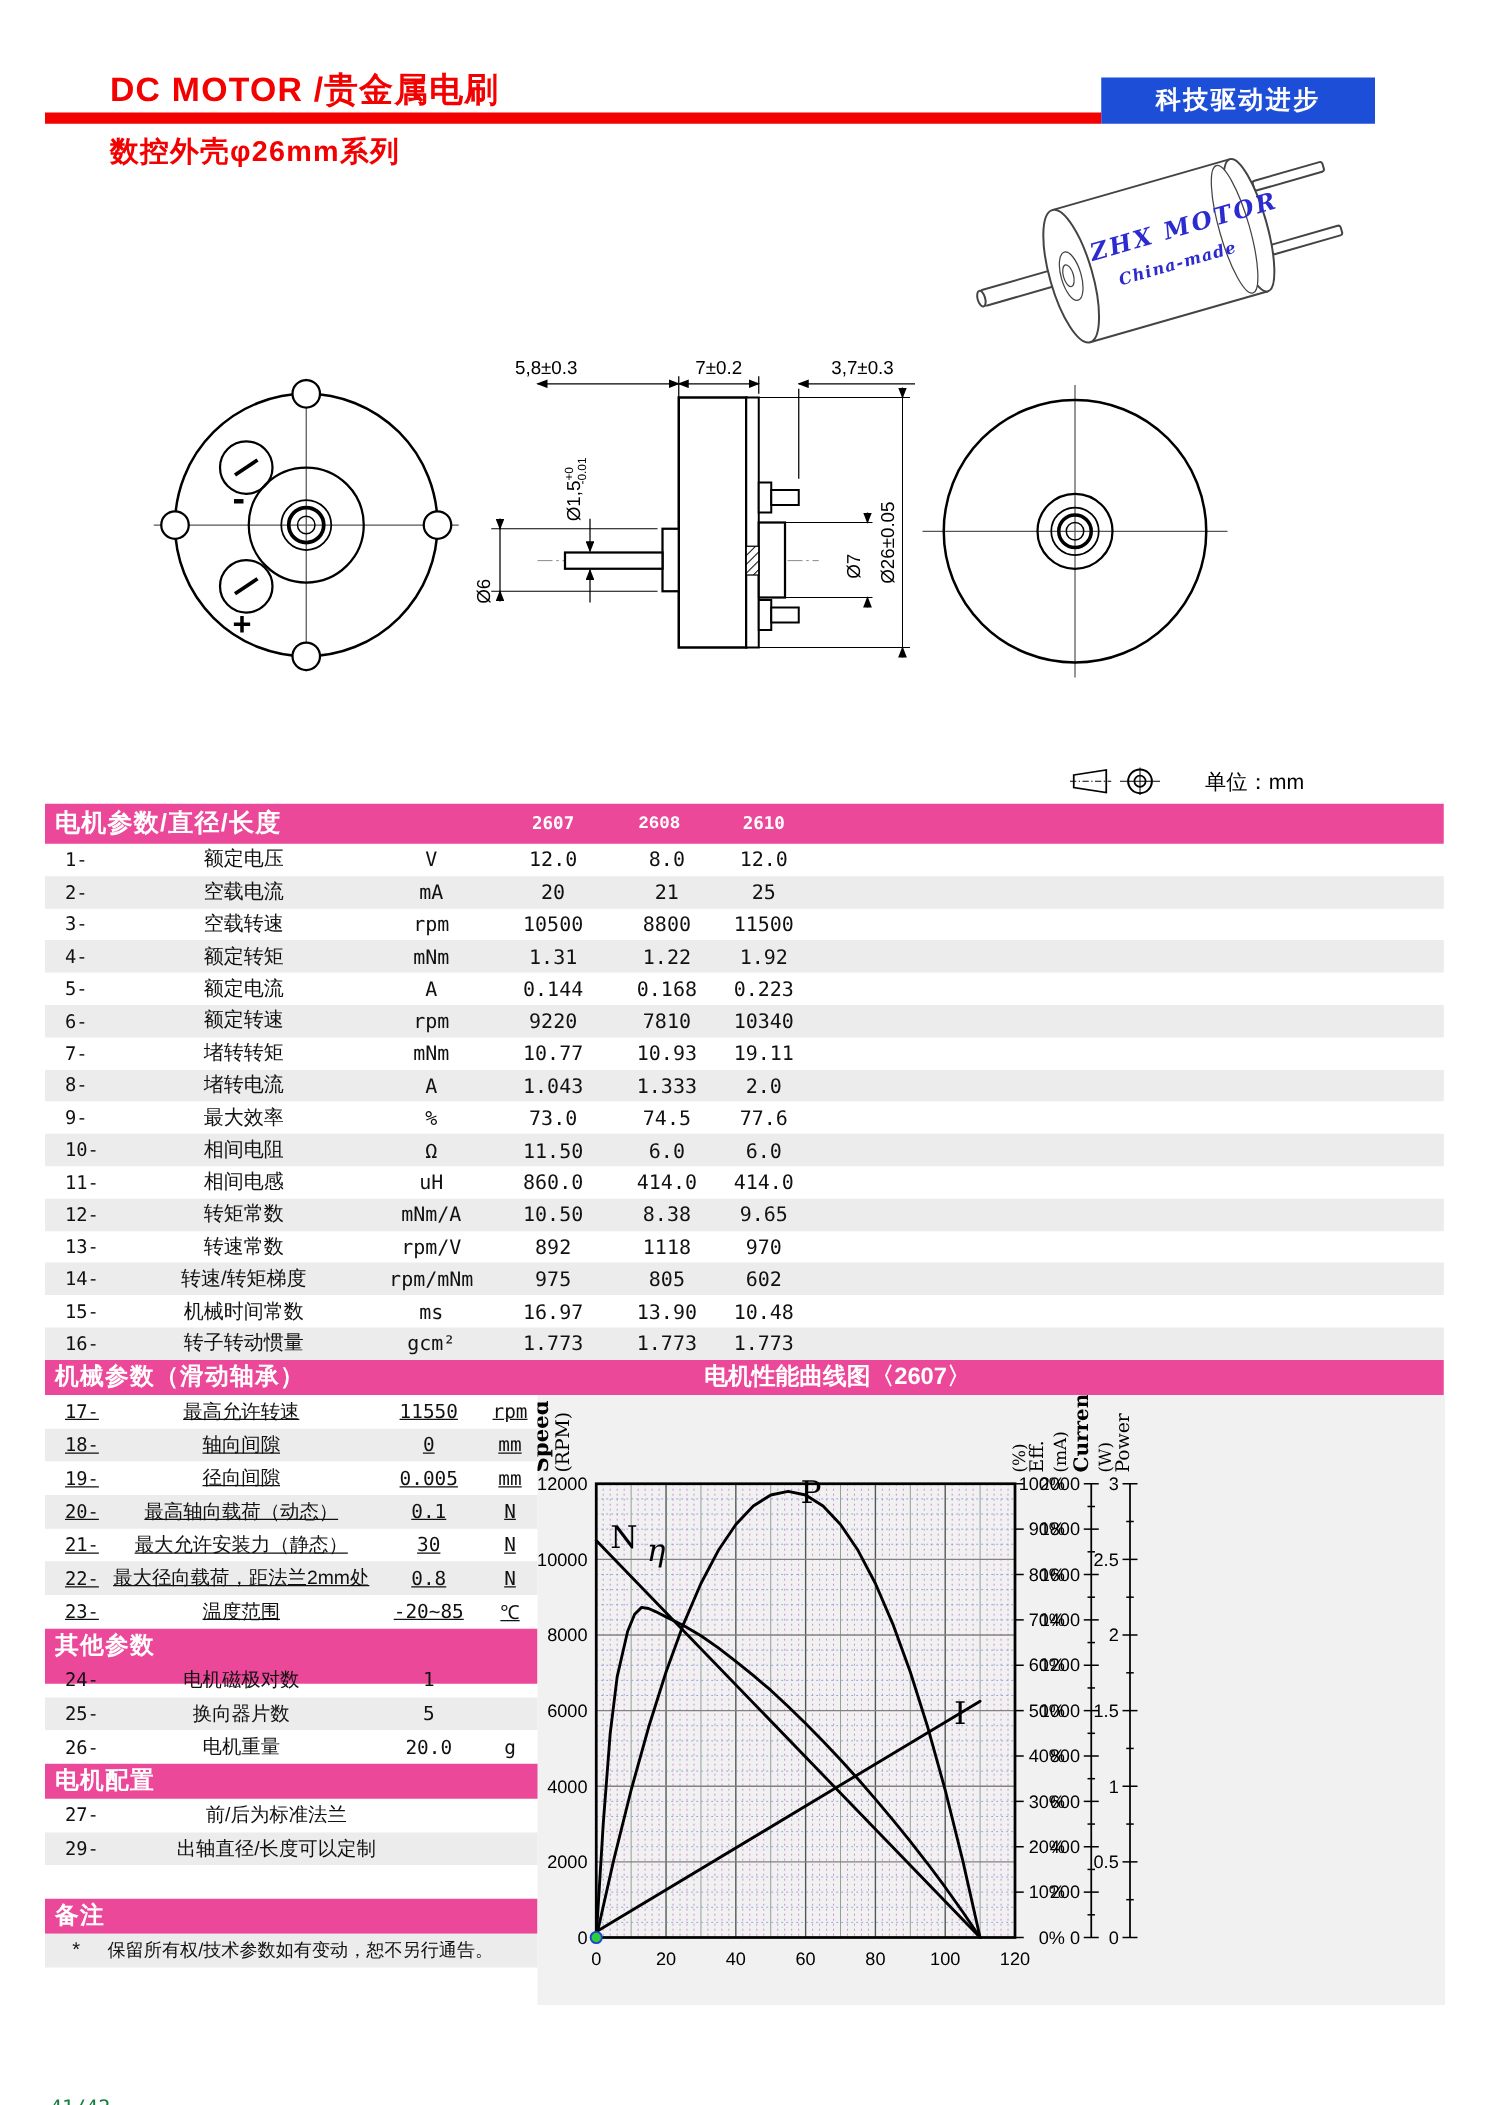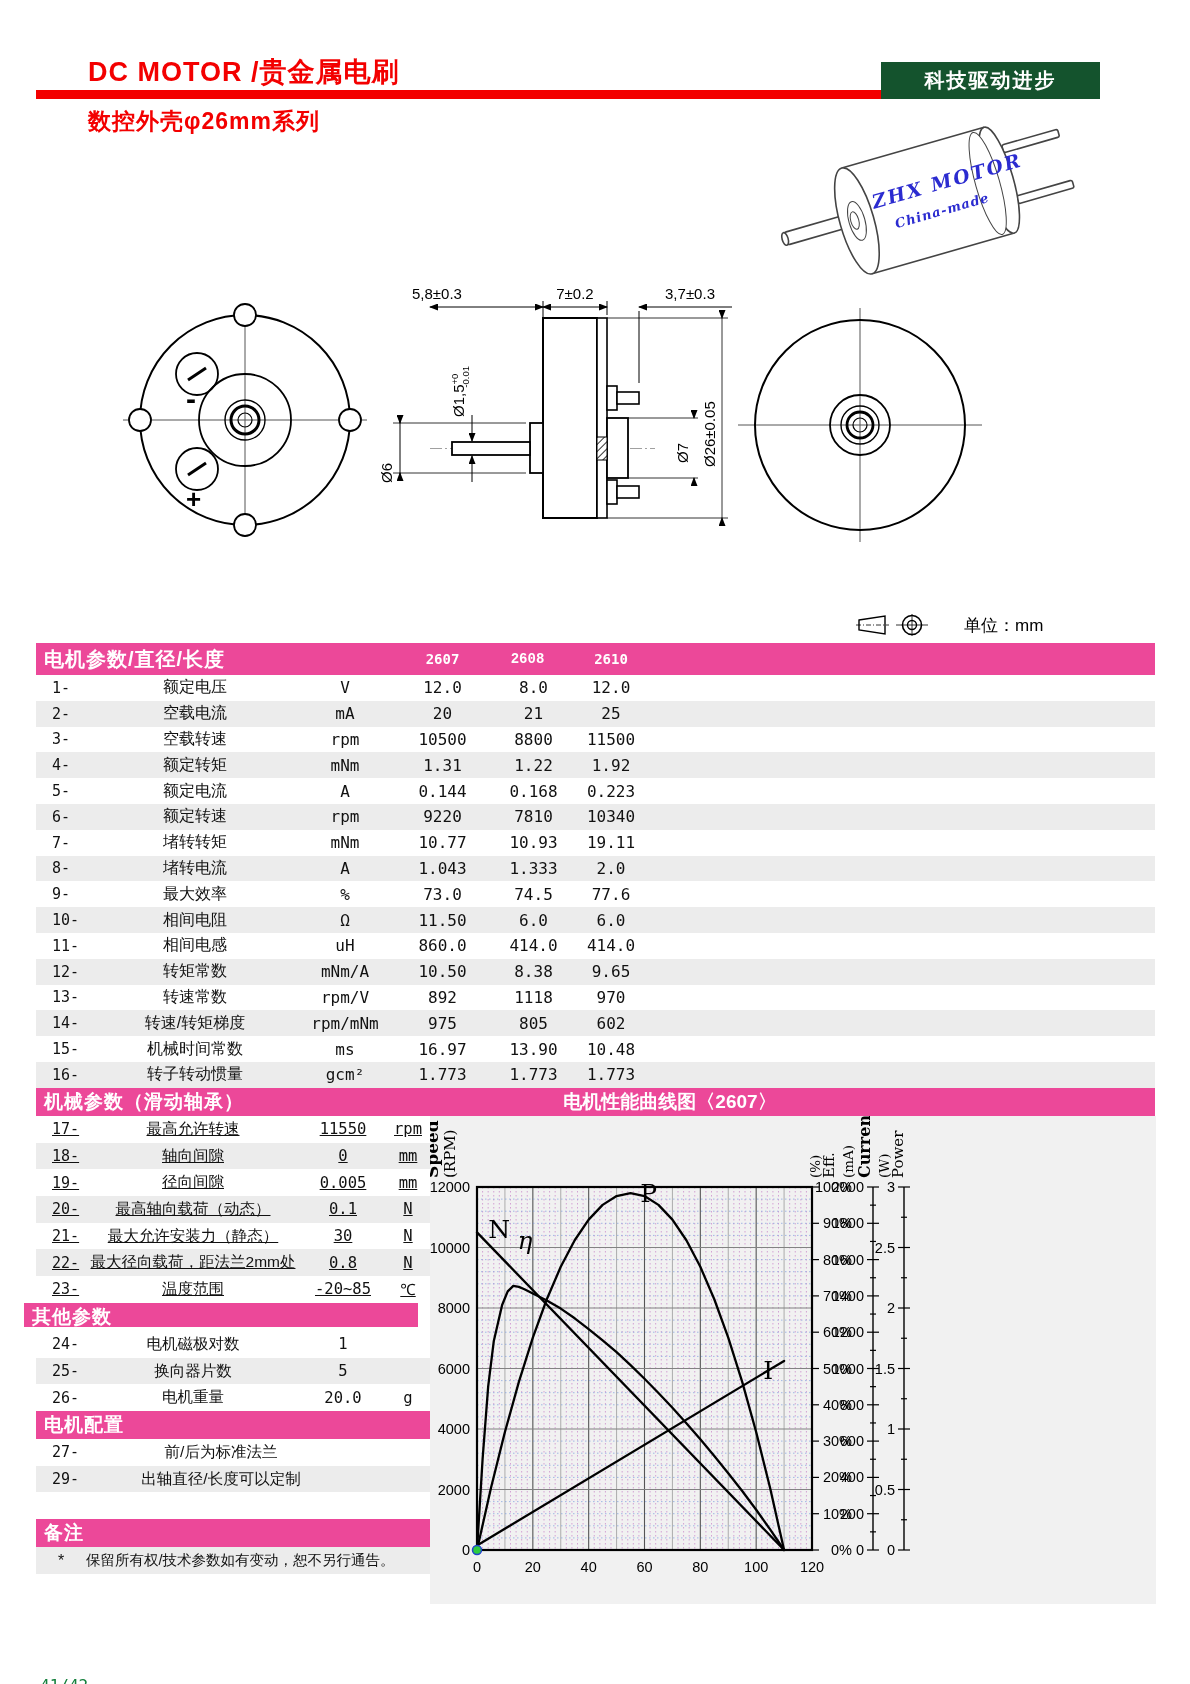--- a/index.html
+++ b/index.html
@@ -1,34 +1,34 @@
 <!DOCTYPE html>
 <html><head>
 <meta charset="utf-8">
 <style>
   html,body{margin:0;padding:0;background:#fff;}
   .page{position:relative;width:1190px;height:1684px;background:#fff;overflow:hidden;
         font-family:"Liberation Sans","DejaVu Sans",sans-serif;color:#111;}
   .abs{position:absolute;}
   .title{left:88px;top:54px;font-size:27px;font-weight:bold;letter-spacing:1px;color:#f30000;}
   .rule{left:36px;top:90px;width:845px;height:9px;background:#f30000;}
-  .slogan{left:881px;top:62px;width:219px;height:37px;background:#14532d;color:#fff;
+  .slogan{left:881px;top:62px;width:219px;height:37px;background:#1d4ed8;color:#fff;
           font-size:20px;font-weight:bold;text-align:center;line-height:37px;letter-spacing:2px;}
   .subtitle{left:88px;top:106px;font-size:23px;font-weight:bold;color:#f30000;letter-spacing:1px;}
   .units-note{left:856px;top:612px;height:26px;display:flex;align-items:center;gap:10px;font-size:17px;color:#000;}
 
   .bar{background:#ec4899;color:#fff;font-weight:bold;}
   .bar .t{position:absolute;left:8px;top:0;font-size:19px;line-height:28px;letter-spacing:1px;}
   #specHeader{left:36px;top:643px;width:1119px;height:32px;}
   #specHeader .t{font-size:20px;line-height:32px;}
   #specHeader .m{position:absolute;top:0;font-size:14px;line-height:32px;text-align:center;
                  font-family:"DejaVu Sans Mono",monospace;font-weight:bold;}
   #bar2{left:36px;top:1088px;width:1119px;height:28px;}
   #bar2 .t2{position:absolute;left:404px;top:0;width:460px;text-align:center;font-size:19px;line-height:28px;}
-  #bar3{left:24px;top:1303px;width:394px;height:24px;}
+  #bar3{left:36px;top:1303px;width:394px;height:44px;}
   #bar4{left:36px;top:1411px;width:476px;height:28px;}
   #bar5{left:36px;top:1519px;width:394px;height:28px;}
 
   #specRows{left:36px;top:675px;width:1119px;}
   .spec-row{display:grid;grid-template-columns:54px 210px 90px 105px 77px 78px 1fr;height:25.8px;align-items:center;}
   #specRows .spec-row:nth-child(even){background:#ececec;}
   .c-no{padding-left:16px;font-size:15px;font-family:"DejaVu Sans Mono",monospace;}
   .c-name{text-align:center;font-size:16px;}
   .c-unit,.c-val{text-align:center;font-size:16px;font-family:"DejaVu Sans Mono",monospace;}
 

